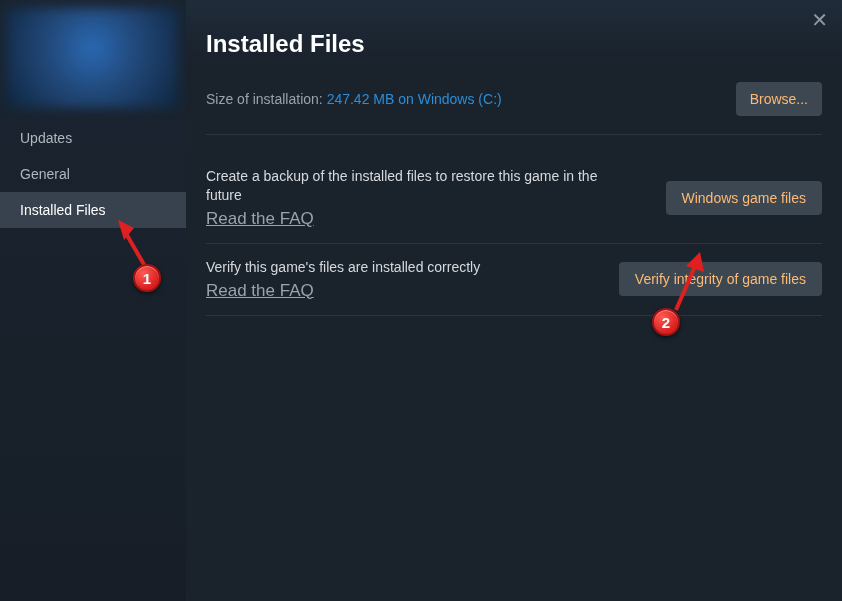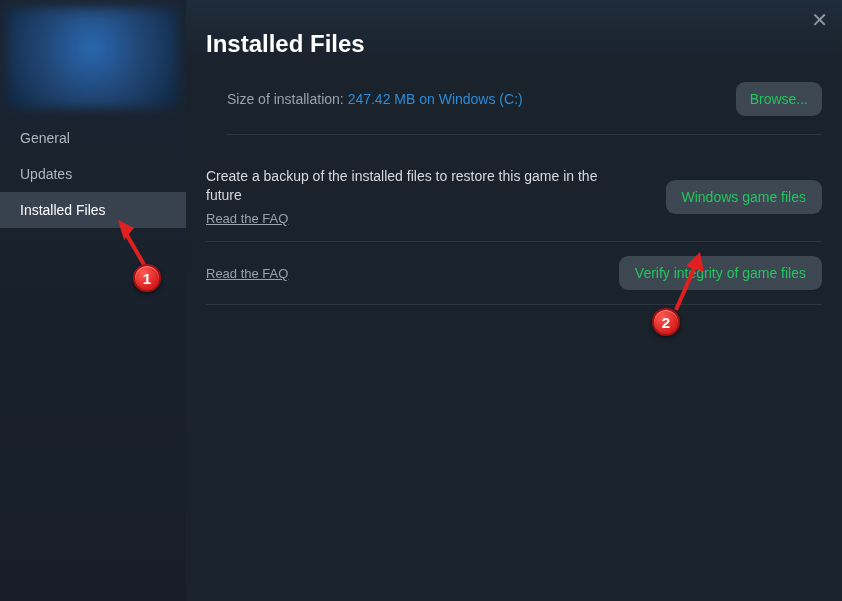--- a/index.html
+++ b/index.html
@@ -27,58 +27,58 @@
     .main {
       flex:1; padding:30px 20px 20px 20px; color:#c9cfd6; position:relative;
     }
     .close {
       position:absolute; top:10px; right:14px; color:#8f98a0; font-size:20px;
       cursor:pointer; line-height:1;
     }
     h1 { color:#fff; font-size:24px; font-weight:700; margin-bottom:24px; }
     .size-row {
       display:flex; align-items:center; justify-content:space-between;
-      padding-bottom:18px; margin-bottom:18px; border-bottom:1px solid #2c3540;margin-left:21px;
+      padding-bottom:18px; margin-bottom:18px; border-bottom:1px solid #2c3540;
     }
     .size-text { font-size:14px; color:#9aa2aa; }
     .size-link { color:#2d8dd7; font-size:14px; }
     .btn {
-      background:#3c4752; color:#22c55e; border:none; padding:9px 14px;
-      font-size:14px; cursor:pointer; border-radius:9px;
+      background:#3c4752; color:#fdba74; border:none; padding:9px 14px;
+      font-size:14px; cursor:pointer; border-radius:4px;
     }
     .btn.wide { padding:9px 16px; }
     .section-row {
       display:flex; align-items:center; justify-content:space-between;
       padding:14px 0; border-bottom:1px solid #2c3540; gap:4px;
     }
     .section-text { max-width:430px; }
     .section-desc { color:#d6dade; font-size:14px; line-height:1.35; margin-bottom:4px; }
-    .faq { color:#9aa2aa; font-size:13px; text-decoration:underline; cursor:pointer; }
+    .faq { color:#9aa2aa; font-size:17px; text-decoration:underline; cursor:pointer; }
 
     
     .marker {
       position:absolute; width:28px; height:28px; border-radius:50%;
       background:radial-gradient(circle at 35% 30%, #ff5a52, #d81e1e 70%);
       box-shadow:0 2px 4px rgba(0,0,0,.5), inset 0 1px 1px rgba(255,255,255,.4);
       color:#fff; font-weight:700; font-size:15px; display:flex;
       align-items:center; justify-content:center; border:2px solid #a11212;
     }
     .arrow { position:absolute; overflow:visible; }
     .arrow line { stroke:#e02020; stroke-width:4; }
     .arrow polygon { fill:#e02020; }
   </style>
 </head>
 <body>
 
 <div class="window">
   <div class="game-header"></div>
 
   <div class="sidebar">
+    <div class="side-item">Updates</div>
     <div class="side-item">General</div>
-    <div class="side-item">Updates</div>
     <div class="side-item active">Installed Files</div>
   </div>
 
   <div class="main">
     <div class="close">✕</div>
 
     <h1>Installed Files</h1>
 
     <div class="size-row">
       <div class="size-text">
@@ -90,20 +90,21 @@
     <div class="section-row">
       <div class="section-text">
         <div class="section-desc">Create a backup of the installed files to restore this game in the future</div>
         <span class="faq">Read the FAQ</span>
       </div>
       <button class="btn wide">Windows game files</button>
     </div>
 
     <div class="section-row">
       <div class="section-text">
+        <div class="section-desc">Verify this game's files are installed correctly</div>
         <span class="faq">Read the FAQ</span>
       </div>
       <button class="btn wide">Verify integrity of game files</button>
     </div>
   </div>
 
   <svg class="arrow" style="left:116px; top:218px;" width="40" height="60">
     <line x1="30" y1="50" x2="8" y2="12"></line>
     <polygon points="2,2 18,10 8,22"></polygon>
   </svg>

